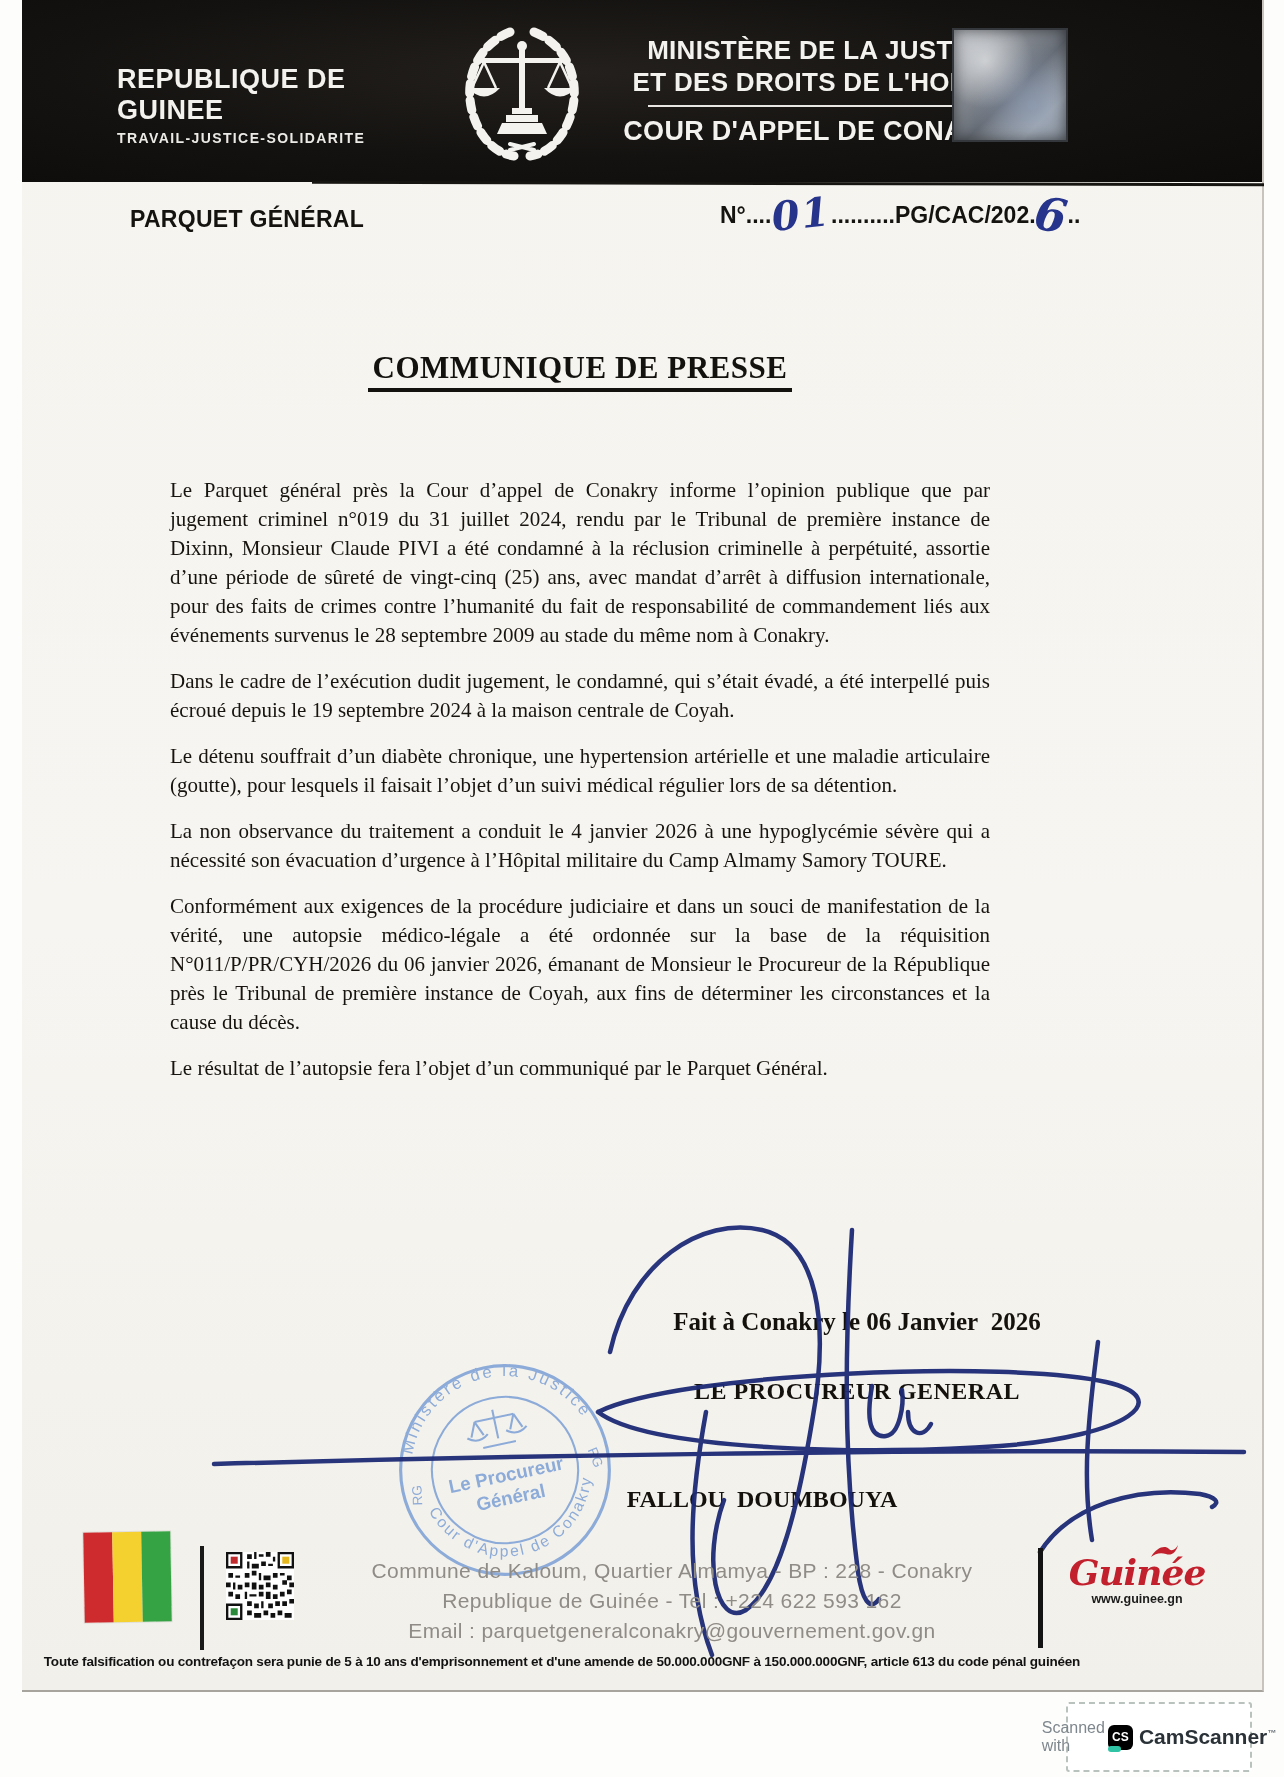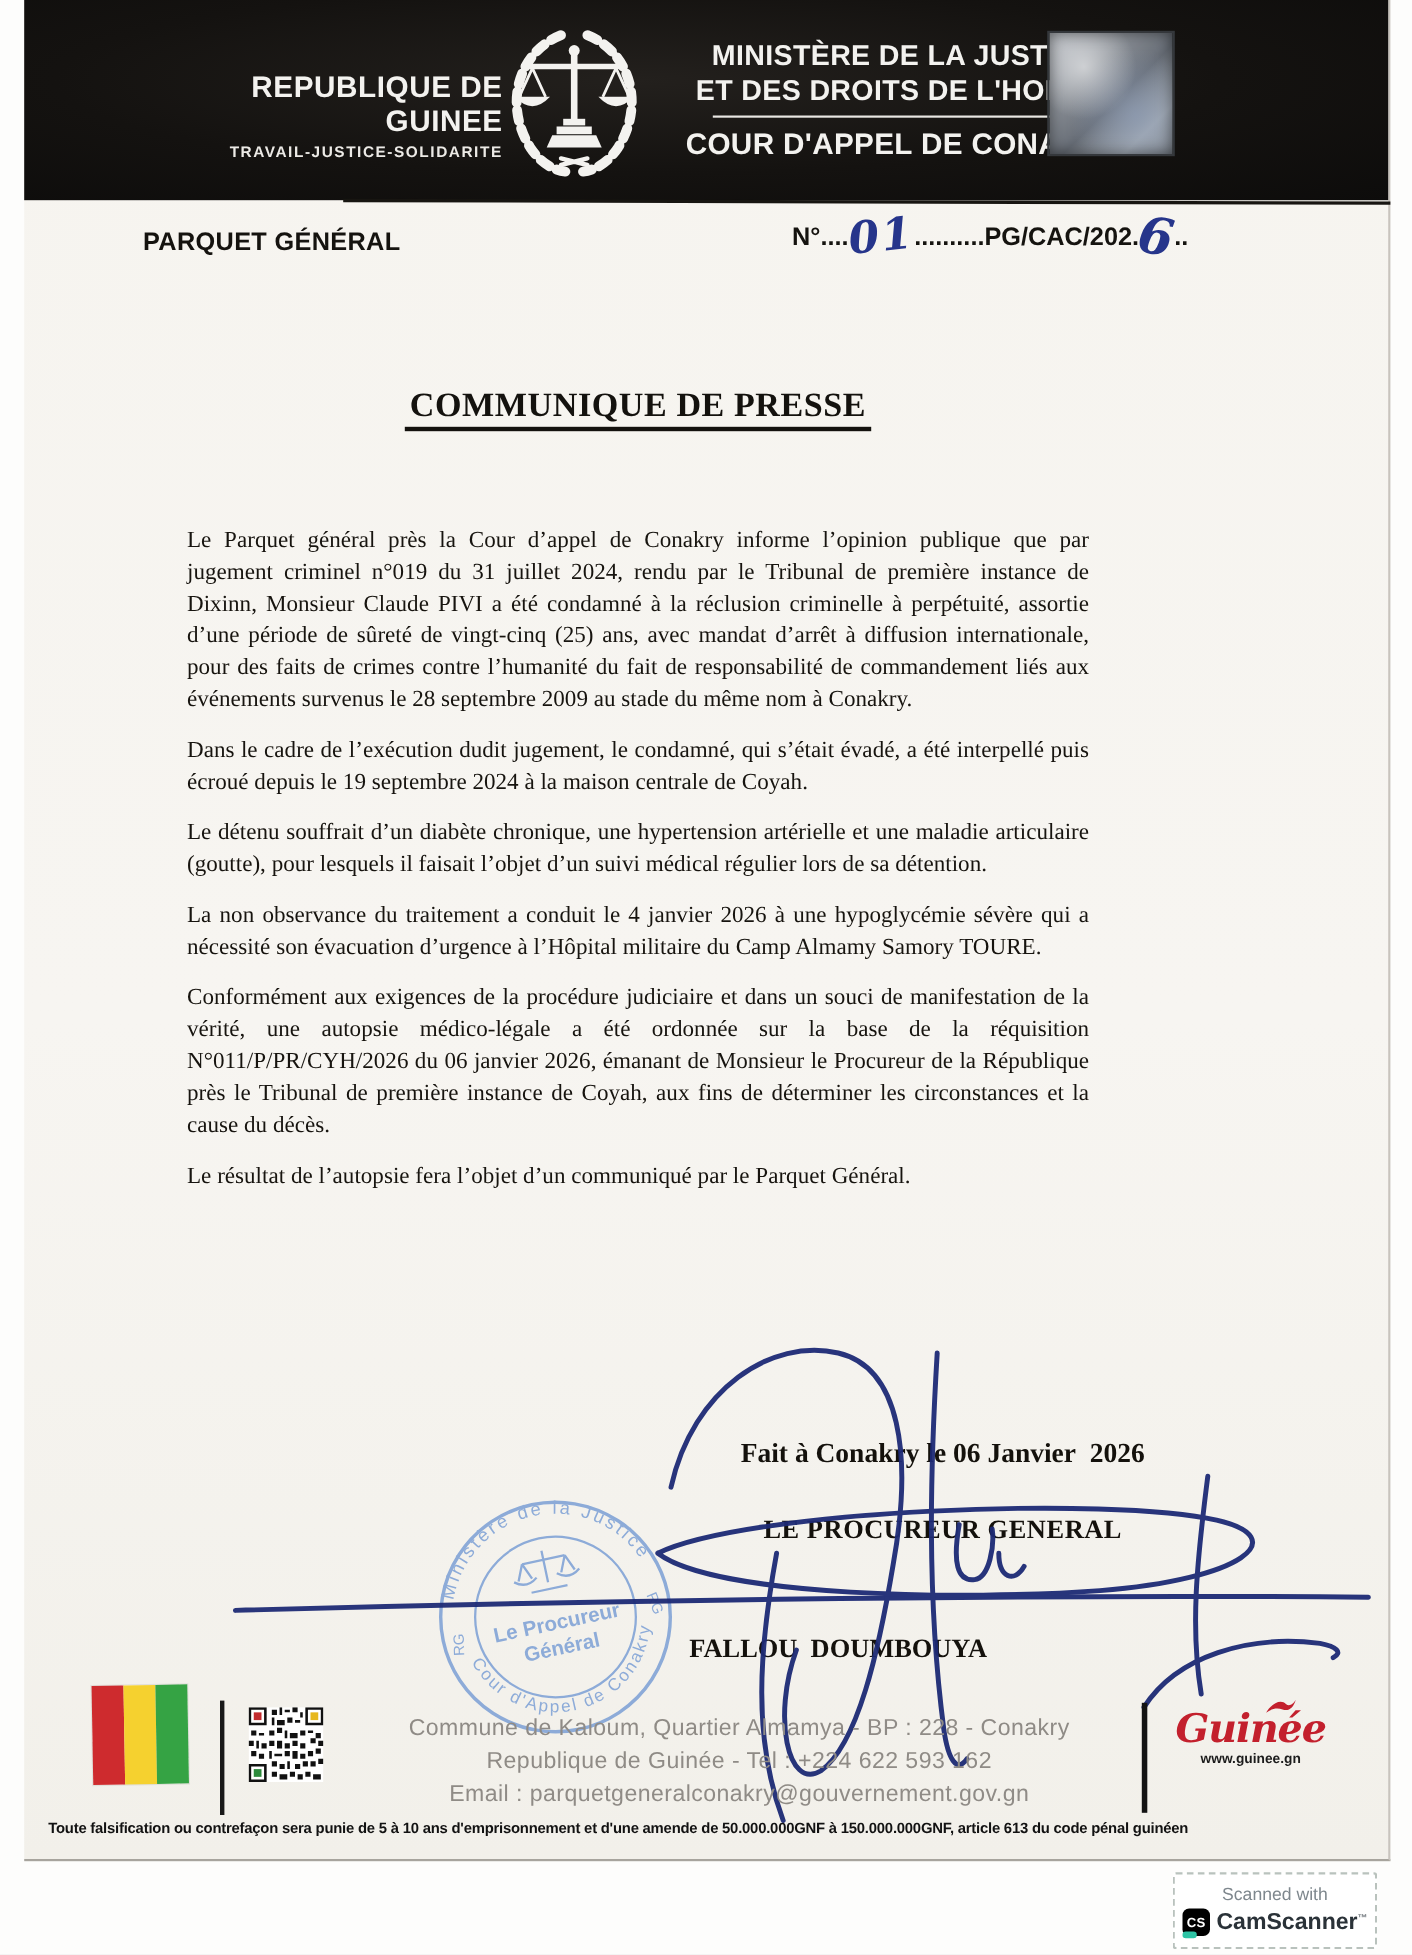--- a/index.html
+++ b/index.html
@@ -9,21 +9,21 @@
   
   .paper { position:absolute; left:22px; top:0; width:1240px; height:1690px;
            background:linear-gradient(180deg,#f6f4ef 0%,#f7f5f1 55%,#f2f0ea 100%);
            border-right:2px solid #c8c4bd; border-bottom:2px solid #a7a49d; }
 
   
   .header-band { position:absolute; left:0; top:0; width:100%; height:182px;
                  background:radial-gradient(ellipse at 45% 40%, #23201d 0%, #141210 55%, #0d0c0b 100%); }
   .band-shadow { position:absolute; left:290px; top:182px; width:952px; height:3px;
                  background:#171511; transform:rotate(.15deg); }
-  .republic { position:absolute; left:95px; top:64px; width:340px; text-align:right; color:#f3f2ef; }
+  .republic { position:absolute; left:95px; top:64px; width:340px; text-align:left; color:#f3f2ef; }
   .republic-name { font-size:27px; font-weight:bold; letter-spacing:.5px; }
   .republic-motto { font-size:14px; font-weight:bold; letter-spacing:1.4px; margin-top:4px; color:#eceae6; }
   .emblem { position:absolute; left:418px; top:16px; width:164px; height:146px; }
   .ministry { position:absolute; left:598px; top:34px; width:404px; text-align:center; color:#f3f2ef; }
   .ministry-line { font-size:26px; font-weight:bold; letter-spacing:.3px; line-height:32px; }
   .ministry-rule { height:2px; background:#e9e7e3; margin:7px 28px 9px; }
   .court-name { font-size:27px; font-weight:bold; letter-spacing:.3px; }
   .hologram { position:absolute; left:930px; top:28px; width:112px; height:110px;
               background:
                 radial-gradient(circle at 28% 28%, rgba(255,255,255,.55), transparent 42%),
@@ -78,21 +78,21 @@
                    letter-spacing:-1px; line-height:40px; }
   .guinee-bird { position:absolute; top:-11px; right:26px; width:30px; height:20px; }
   .guinee-url { font-size:12.5px; font-weight:bold; color:#1c1c1c; margin-top:0px; }
   .warning { position:absolute; left:20px; top:1654px; width:1040px; text-align:center;
              font-size:13.5px; font-weight:bold; color:#121212; letter-spacing:-.2px;
              white-space:nowrap; }
 
   
   .scan-badge { position:absolute; left:1066px; top:1702px; width:182px; height:66px;
                 background:#fff; border:2px dashed #b9c2bd; border-radius:3px;
-                display:flex; flex-direction:column; align-items:center; justify-content:center; gap:3px; }
+                display:flex; flex-direction:row; align-items:center; justify-content:center; gap:3px; }
   .scan-badge-top { font-size:16px; color:#7e878d; }
   .scan-badge-row { display:flex; align-items:center; gap:6px; }
   .cs-icon { width:25px; height:25px; background:#000000; border-radius:6px; color:#fff;
              font-weight:bold; font-size:12px; display:flex; align-items:center;
              justify-content:center; position:relative; }
   .cs-icon::after { content:""; position:absolute; left:0; bottom:-2px; width:13px; height:6px;
                     background:#2ec4a5; border-radius:3px; }
   .cs-text { font-size:21px; font-weight:bold; color:#2a3238; }
   .cs-tm { font-size:9px; vertical-align:super; color:#6b7278; }
 </style>

